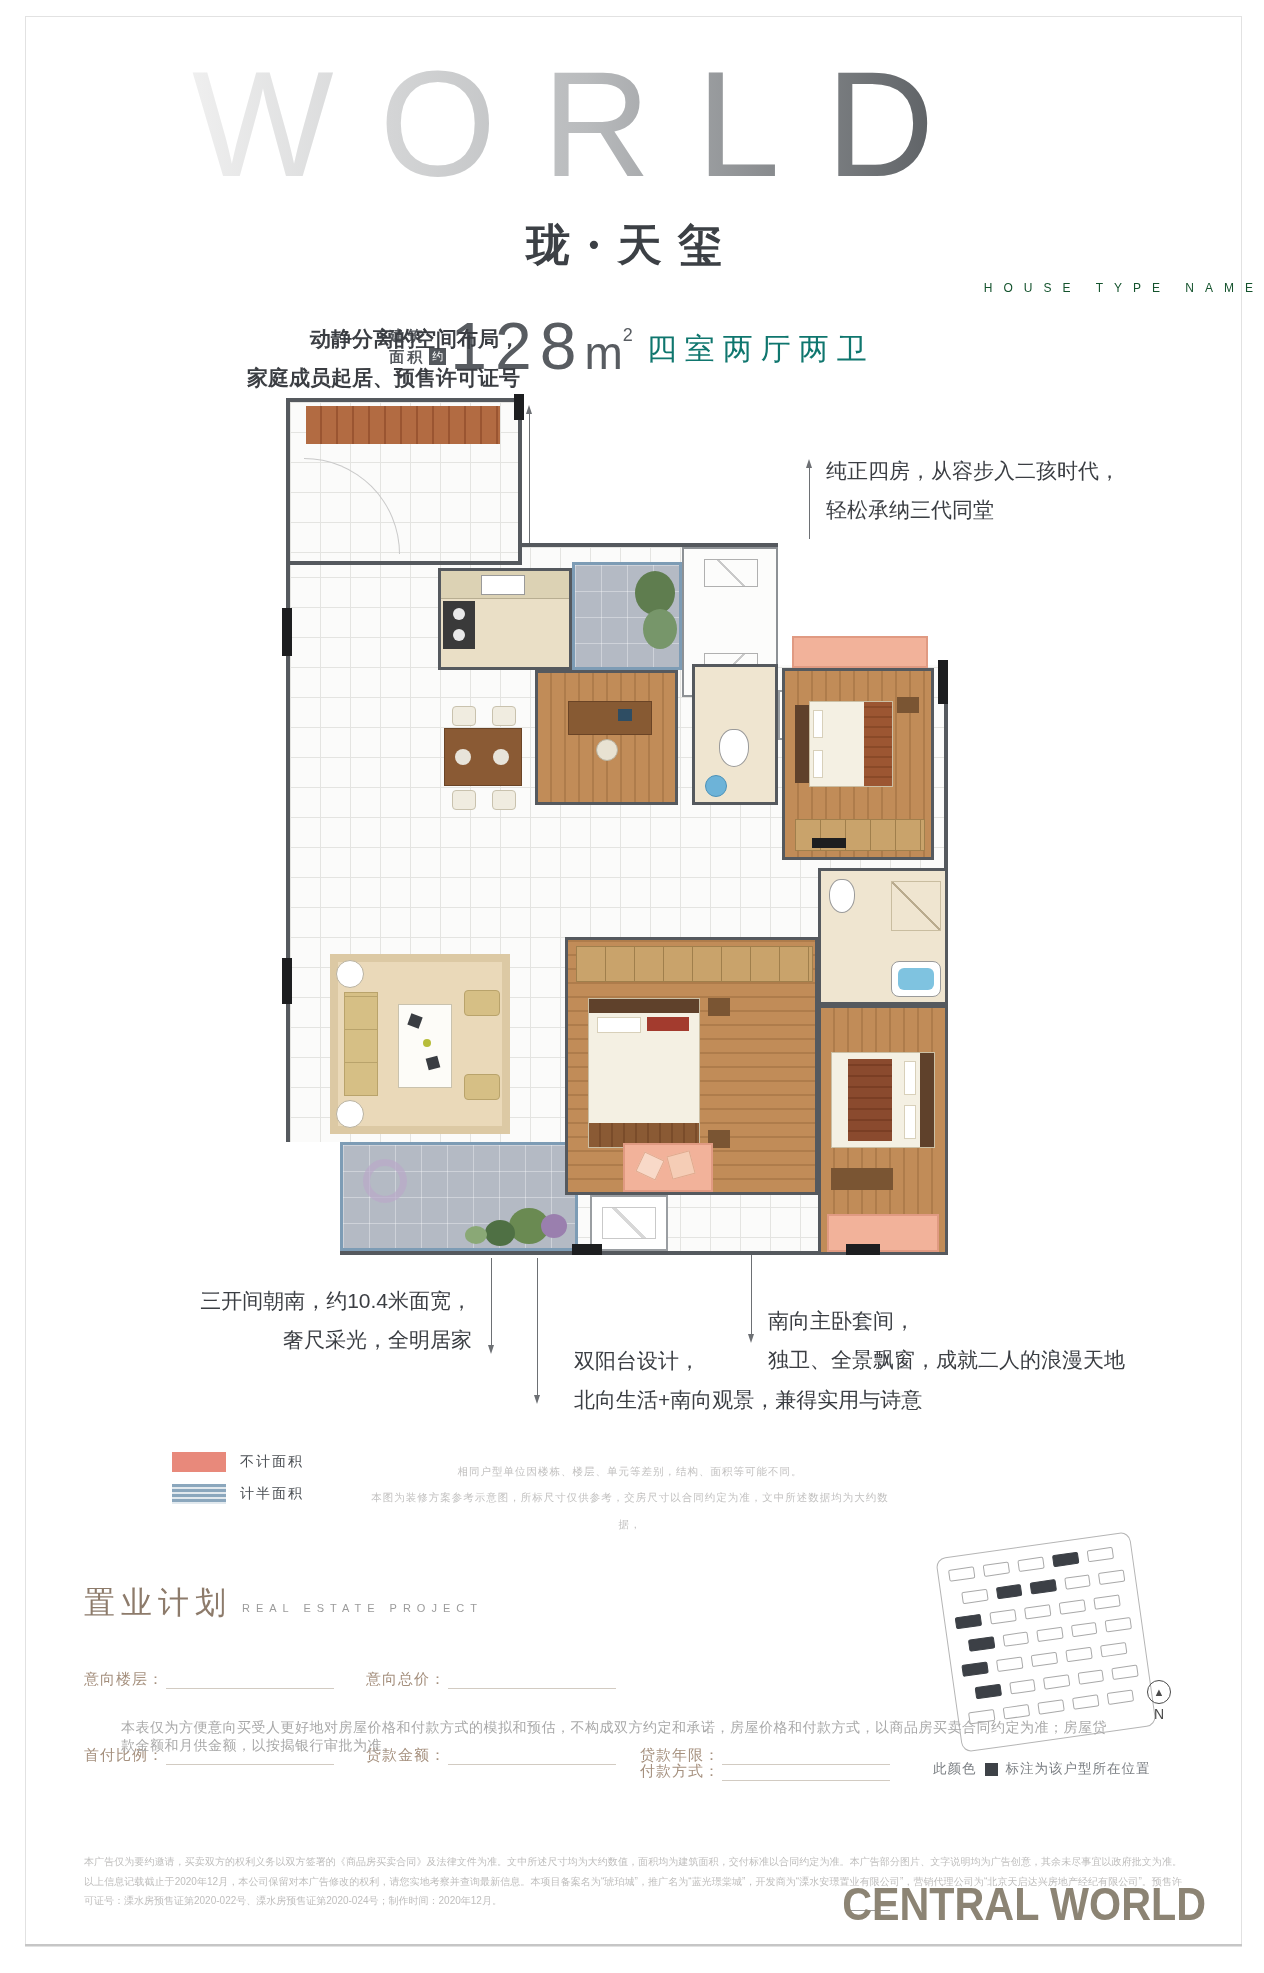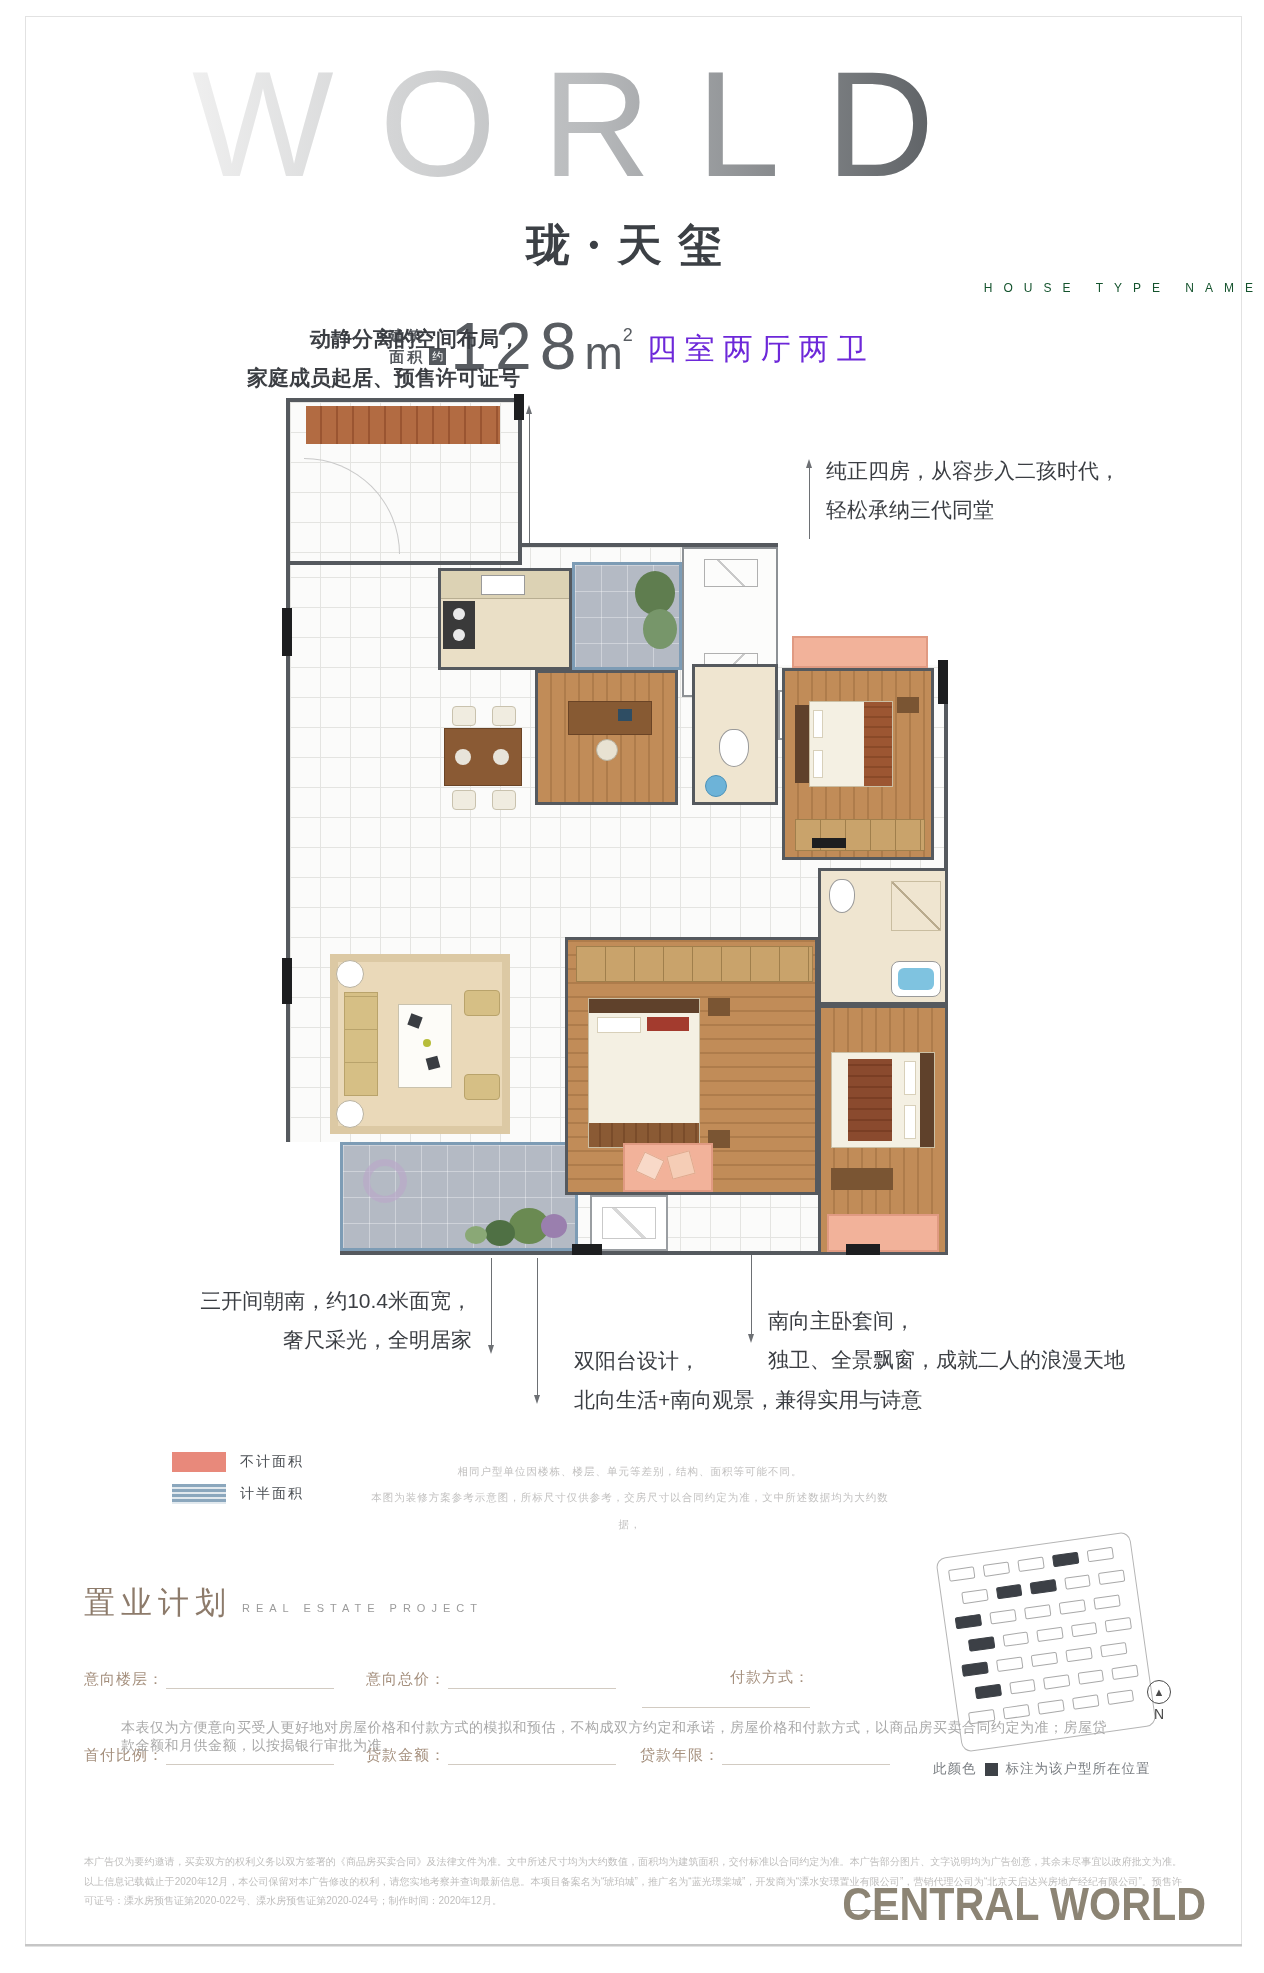--- a/index.html
+++ b/index.html
@@ -15,21 +15,21 @@
           letter-spacing:11px;color:#14532d;}
   .area-row{position:absolute;left:0;right:0;top:318px;display:flex;justify-content:center;
             align-items:flex-end;}
   .area-stack{display:flex;flex-direction:column;font-size:15px;font-weight:700;color:#54585d;
               letter-spacing:3px;line-height:1.45;margin-bottom:6px;}
   .area-approx{width:17px;height:17px;background:#54585d;color:#fff;font-size:11px;line-height:17px;
                text-align:center;margin:0 4px 9px 4px;}
   .area-value{font-size:66px;font-weight:500;color:#585c61;letter-spacing:8px;line-height:.85;}
   .area-unit{font-size:46px;font-weight:500;color:#585c61;line-height:.9;}
   .area-sup{font-size:18px;color:#585c61;vertical-align:28px;}
-  .area-rooms{font-size:30px;font-weight:500;color:#6d28d9;letter-spacing:8px;margin:0 0 4px 14px;}
+  .area-rooms{font-size:30px;font-weight:500;color:#0f766e;letter-spacing:8px;margin:0 0 4px 14px;}
 
   
   .ann{position:absolute;font-size:21px;font-weight:500;color:#3b3e43;line-height:1.85;}
   .leader{position:absolute;width:1px;background:#6d7074;}
   .arrow-up{position:absolute;left:-3px;top:-8px;width:0;height:0;
             border-left:3.5px solid transparent;border-right:3.5px solid transparent;
             border-bottom:9px solid #6d7074;}
   .arrow-down{position:absolute;left:-3px;bottom:-8px;width:0;height:0;
             border-left:3.5px solid transparent;border-right:3.5px solid transparent;
             border-top:9px solid #6d7074;}
@@ -318,21 +318,21 @@
   <div class="proj-sub">REAL ESTATE PROJECT</div>
 
   <div class="field" style="left:84px;top:1668px;">
     <span class="field-label">意向楼层：</span>
     <span class="field-line"></span>
   </div>
   <div class="field" style="left:366px;top:1668px;">
     <span class="field-label">意向总价：</span>
     <span class="field-line"></span>
   </div>
-  <div class="field" style="left:640px;top:1668px;flex-direction:column;">
+  <div class="field" style="left:640px;top:1760px;">
     <span class="field-label">付款方式：</span>
     <span class="field-line"></span>
   </div>
   <div class="field" style="left:84px;top:1744px;">
     <span class="field-label">首付比例：</span>
     <span class="field-line"></span>
   </div>
   <div class="field" style="left:366px;top:1744px;">
     <span class="field-label">贷款金额：</span>
     <span class="field-line"></span>

